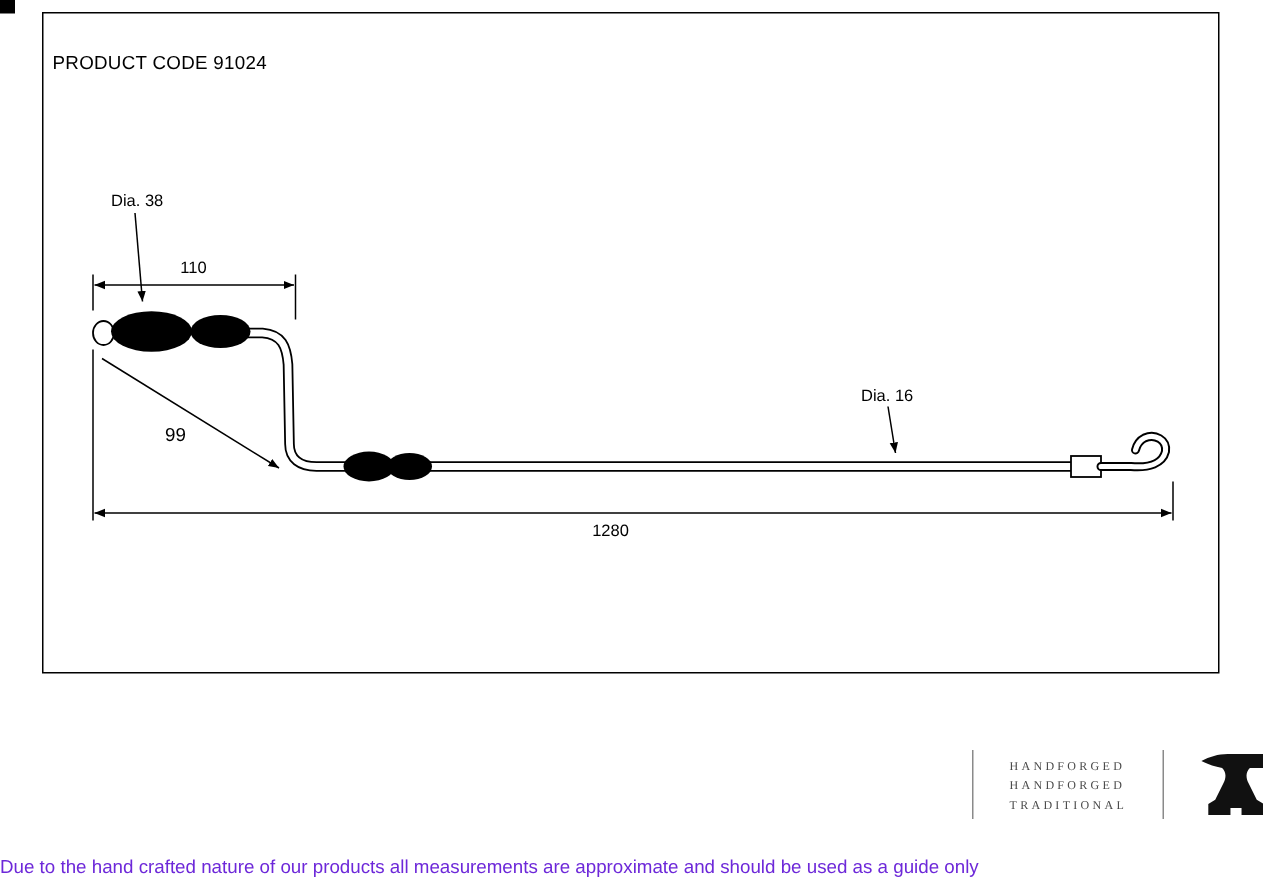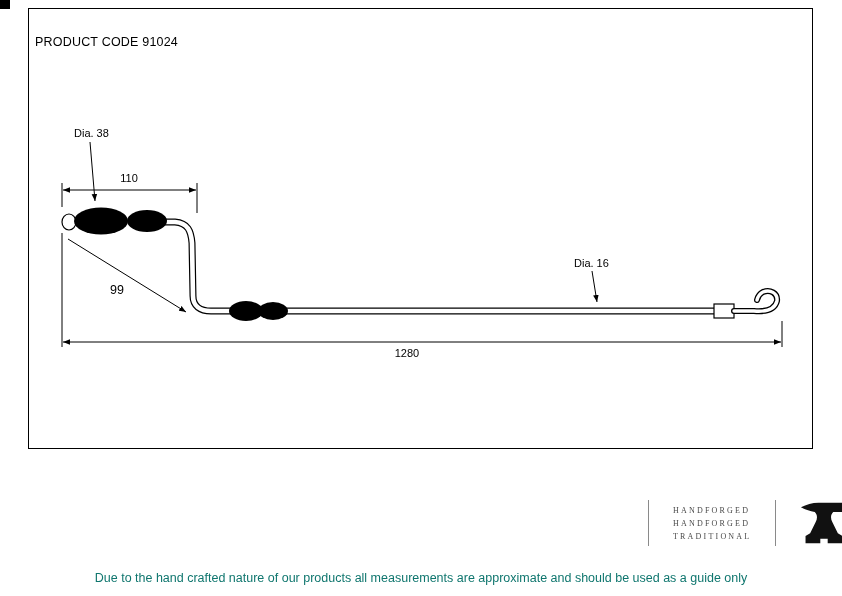--- a/index.html
+++ b/index.html
@@ -24,22 +24,22 @@
     display:flex;align-items:center;gap:24px;
   }
   .brand-divider{width:1px;height:46px;background:#8a8a8a;}
   .brand-text{
     font-family:"Liberation Serif",serif;
     font-size:8px;letter-spacing:2.2px;line-height:13px;color:#4a4a4a;
     white-space:nowrap;
   }
   .anvil-icon{display:block;}
   .disclaimer{
-    position:absolute;left:0;top:571px;width:842px;text-align:center;
-    font-size:12.5px;color:#0f766e;
+    position:absolute;left:0;top:571px;width:842px;
+    font-size:12.5px;color:#6d28d9;
   }
 </style>
 </head>
 <body>
 
 <div class="page">
 
   <div class="corner-mark"></div>
 
   <div class="frame">

